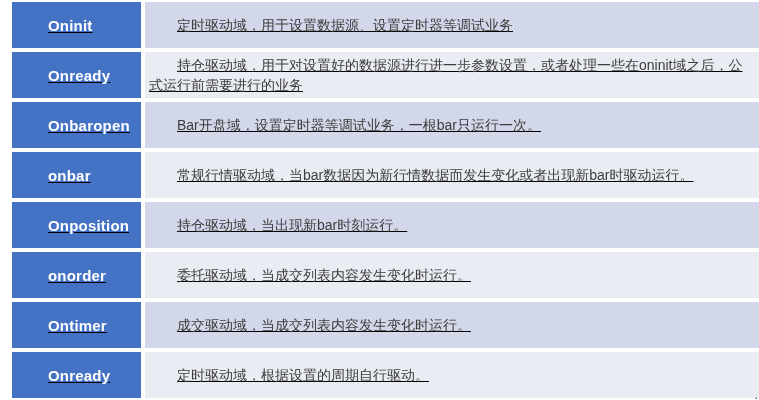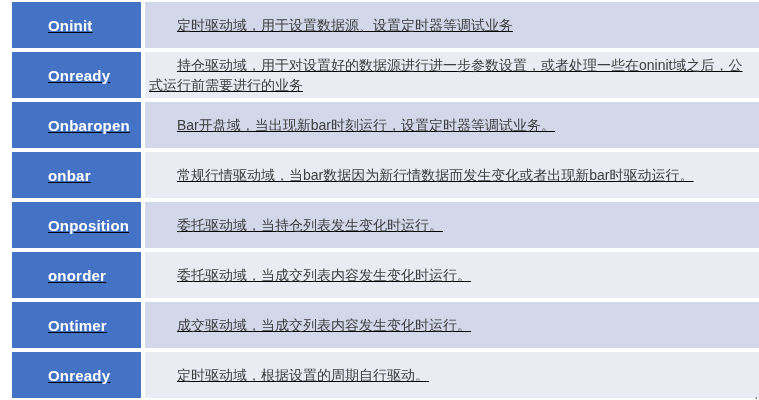--- a/index.html
+++ b/index.html
@@ -79,37 +79,37 @@
     </div>
     <div class="desc-cell">
       <p>持仓驱动域，用于对设置好的数据源进行进一步参数设置，或者处理一些在oninit域之后，公式运行前需要进行的业务</p>
     </div>
   </div>
       <div class="row">
     <div class="label-cell">
       <span>Onbaropen</span>
     </div>
     <div class="desc-cell">
-      <p>Bar开盘域，当出现新bar时刻运行，设置定时器等调试业务。</p>
+      <p>Bar开盘域，设置定时器等调试业务，一根bar只运行一次。</p>
     </div>
   </div>
       <div class="row">
     <div class="label-cell">
       <span>onbar</span>
     </div>
     <div class="desc-cell">
       <p>常规行情驱动域，当bar数据因为新行情数据而发生变化或者出现新bar时驱动运行。</p>
     </div>
   </div>
       <div class="row">
     <div class="label-cell">
       <span>Onposition</span>
     </div>
     <div class="desc-cell">
-      <p>委托驱动域，当持仓列表发生变化时运行。</p>
+      <p>持仓驱动域，当出现新bar时刻运行。</p>
     </div>
   </div>
       <div class="row">
     <div class="label-cell">
       <span>onorder</span>
     </div>
     <div class="desc-cell">
       <p>委托驱动域，当成交列表内容发生变化时运行。</p>
     </div>
   </div>

